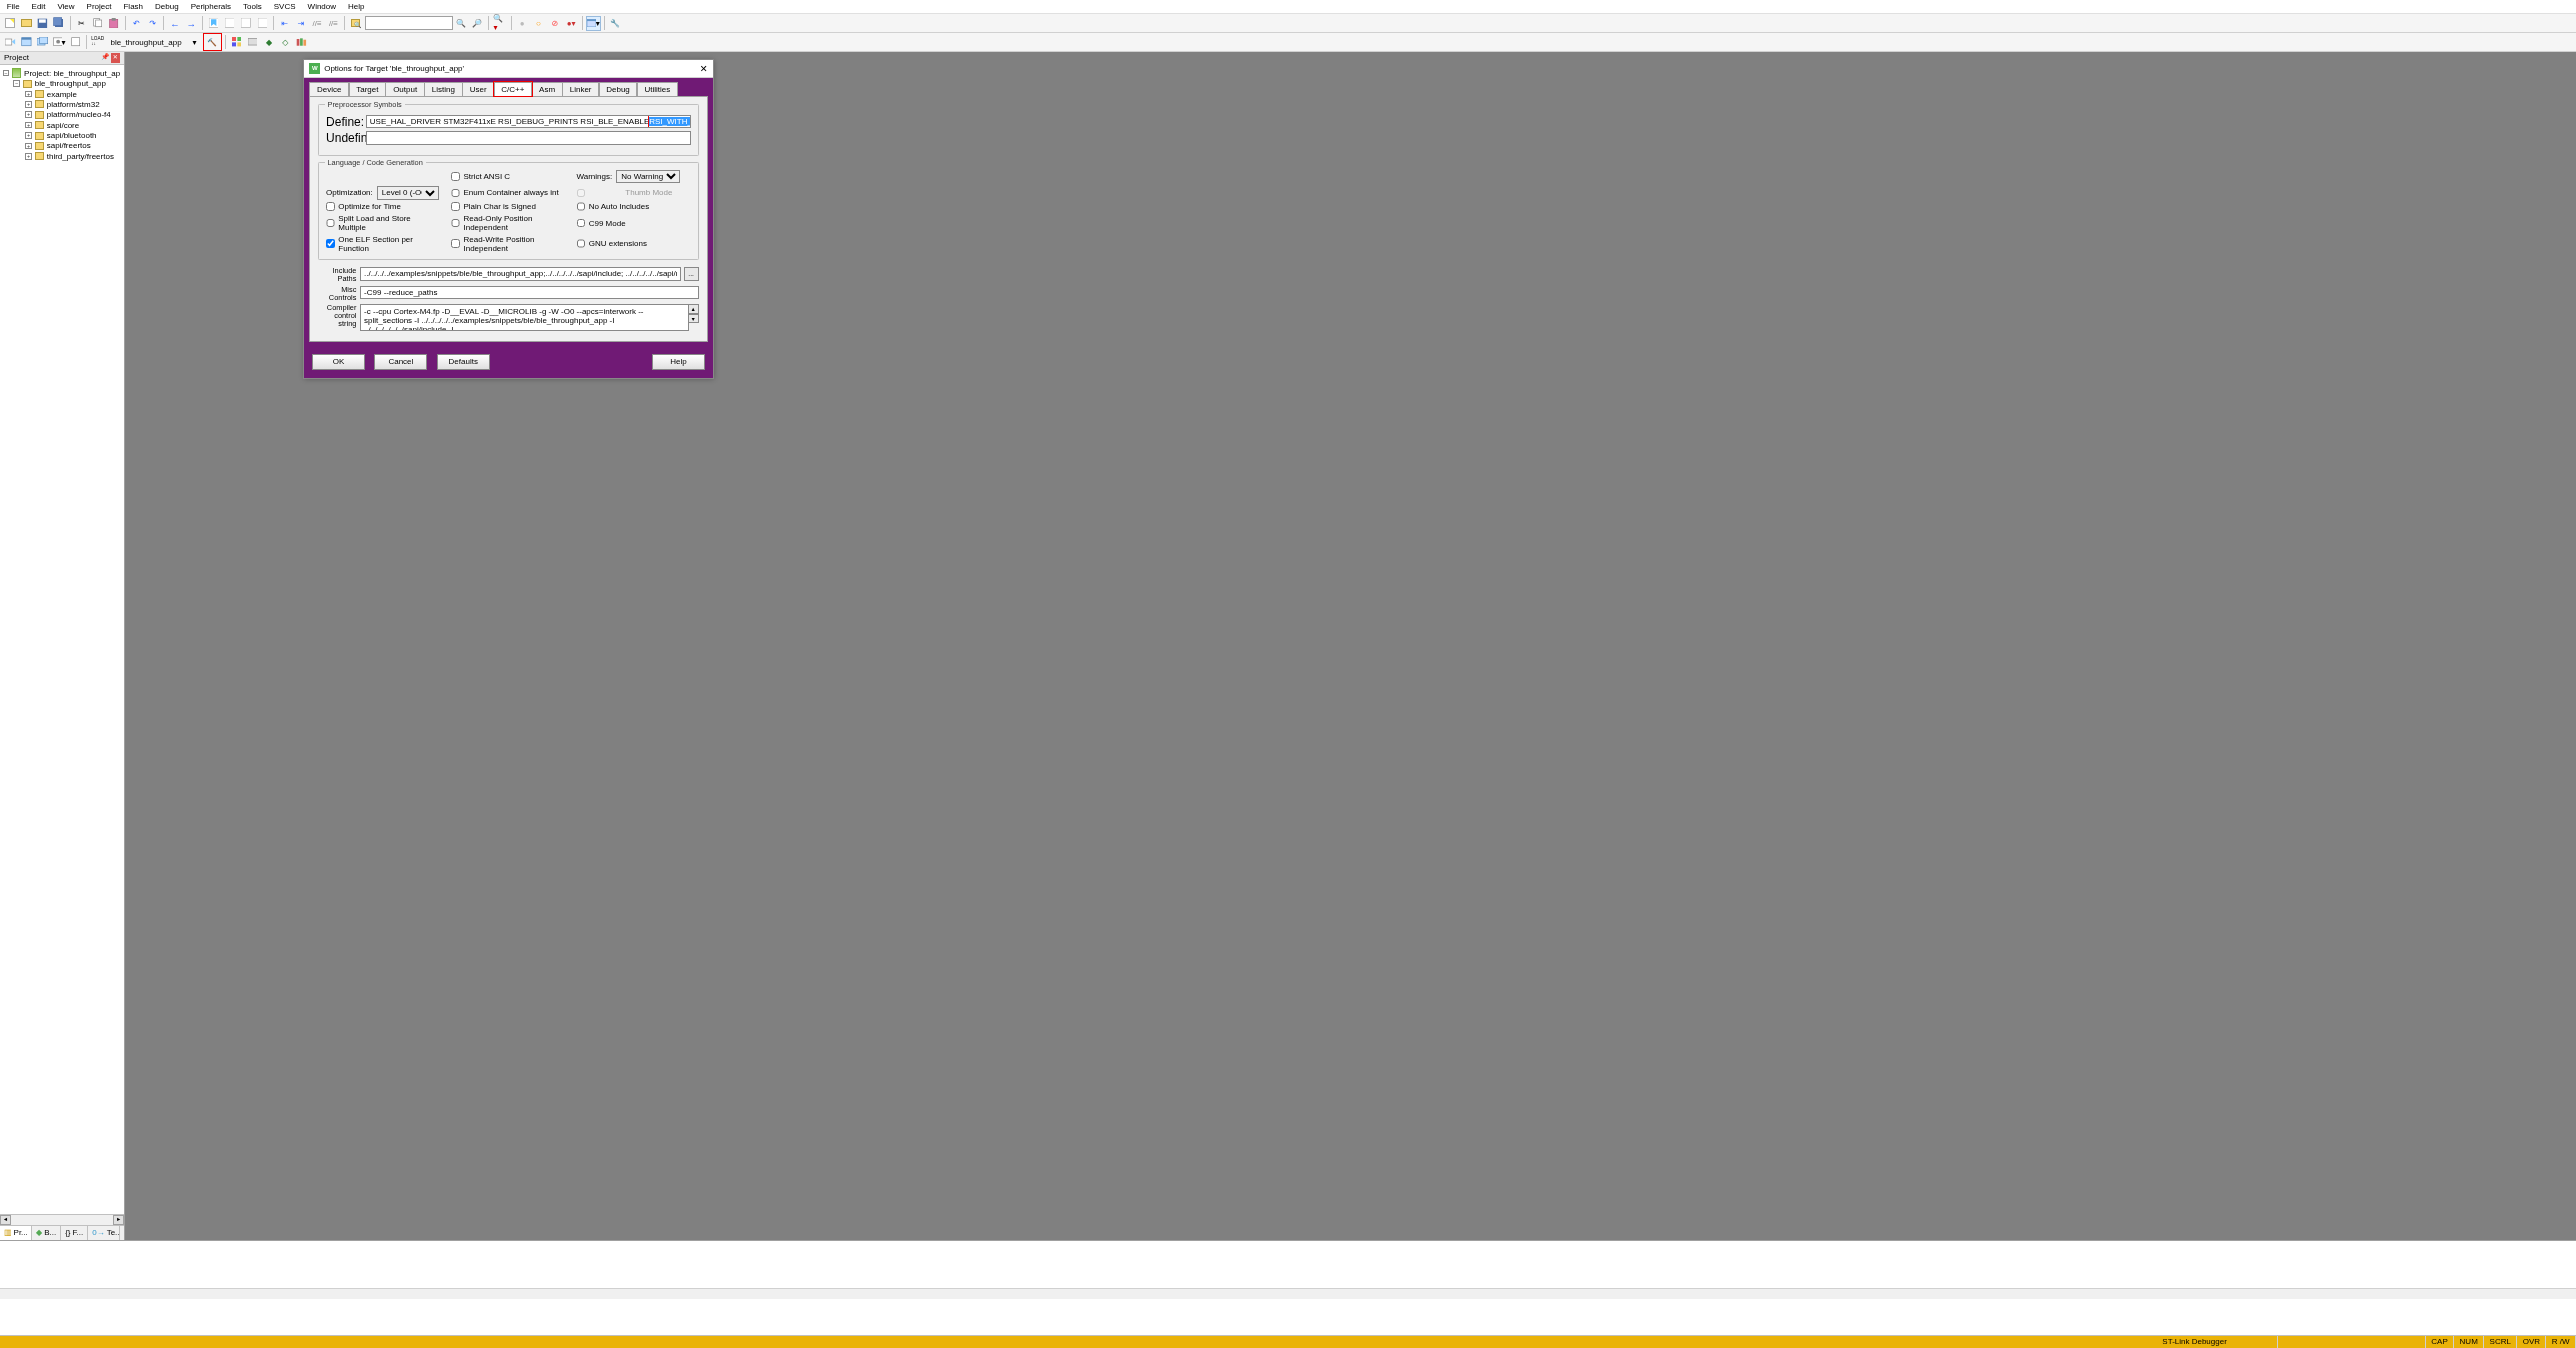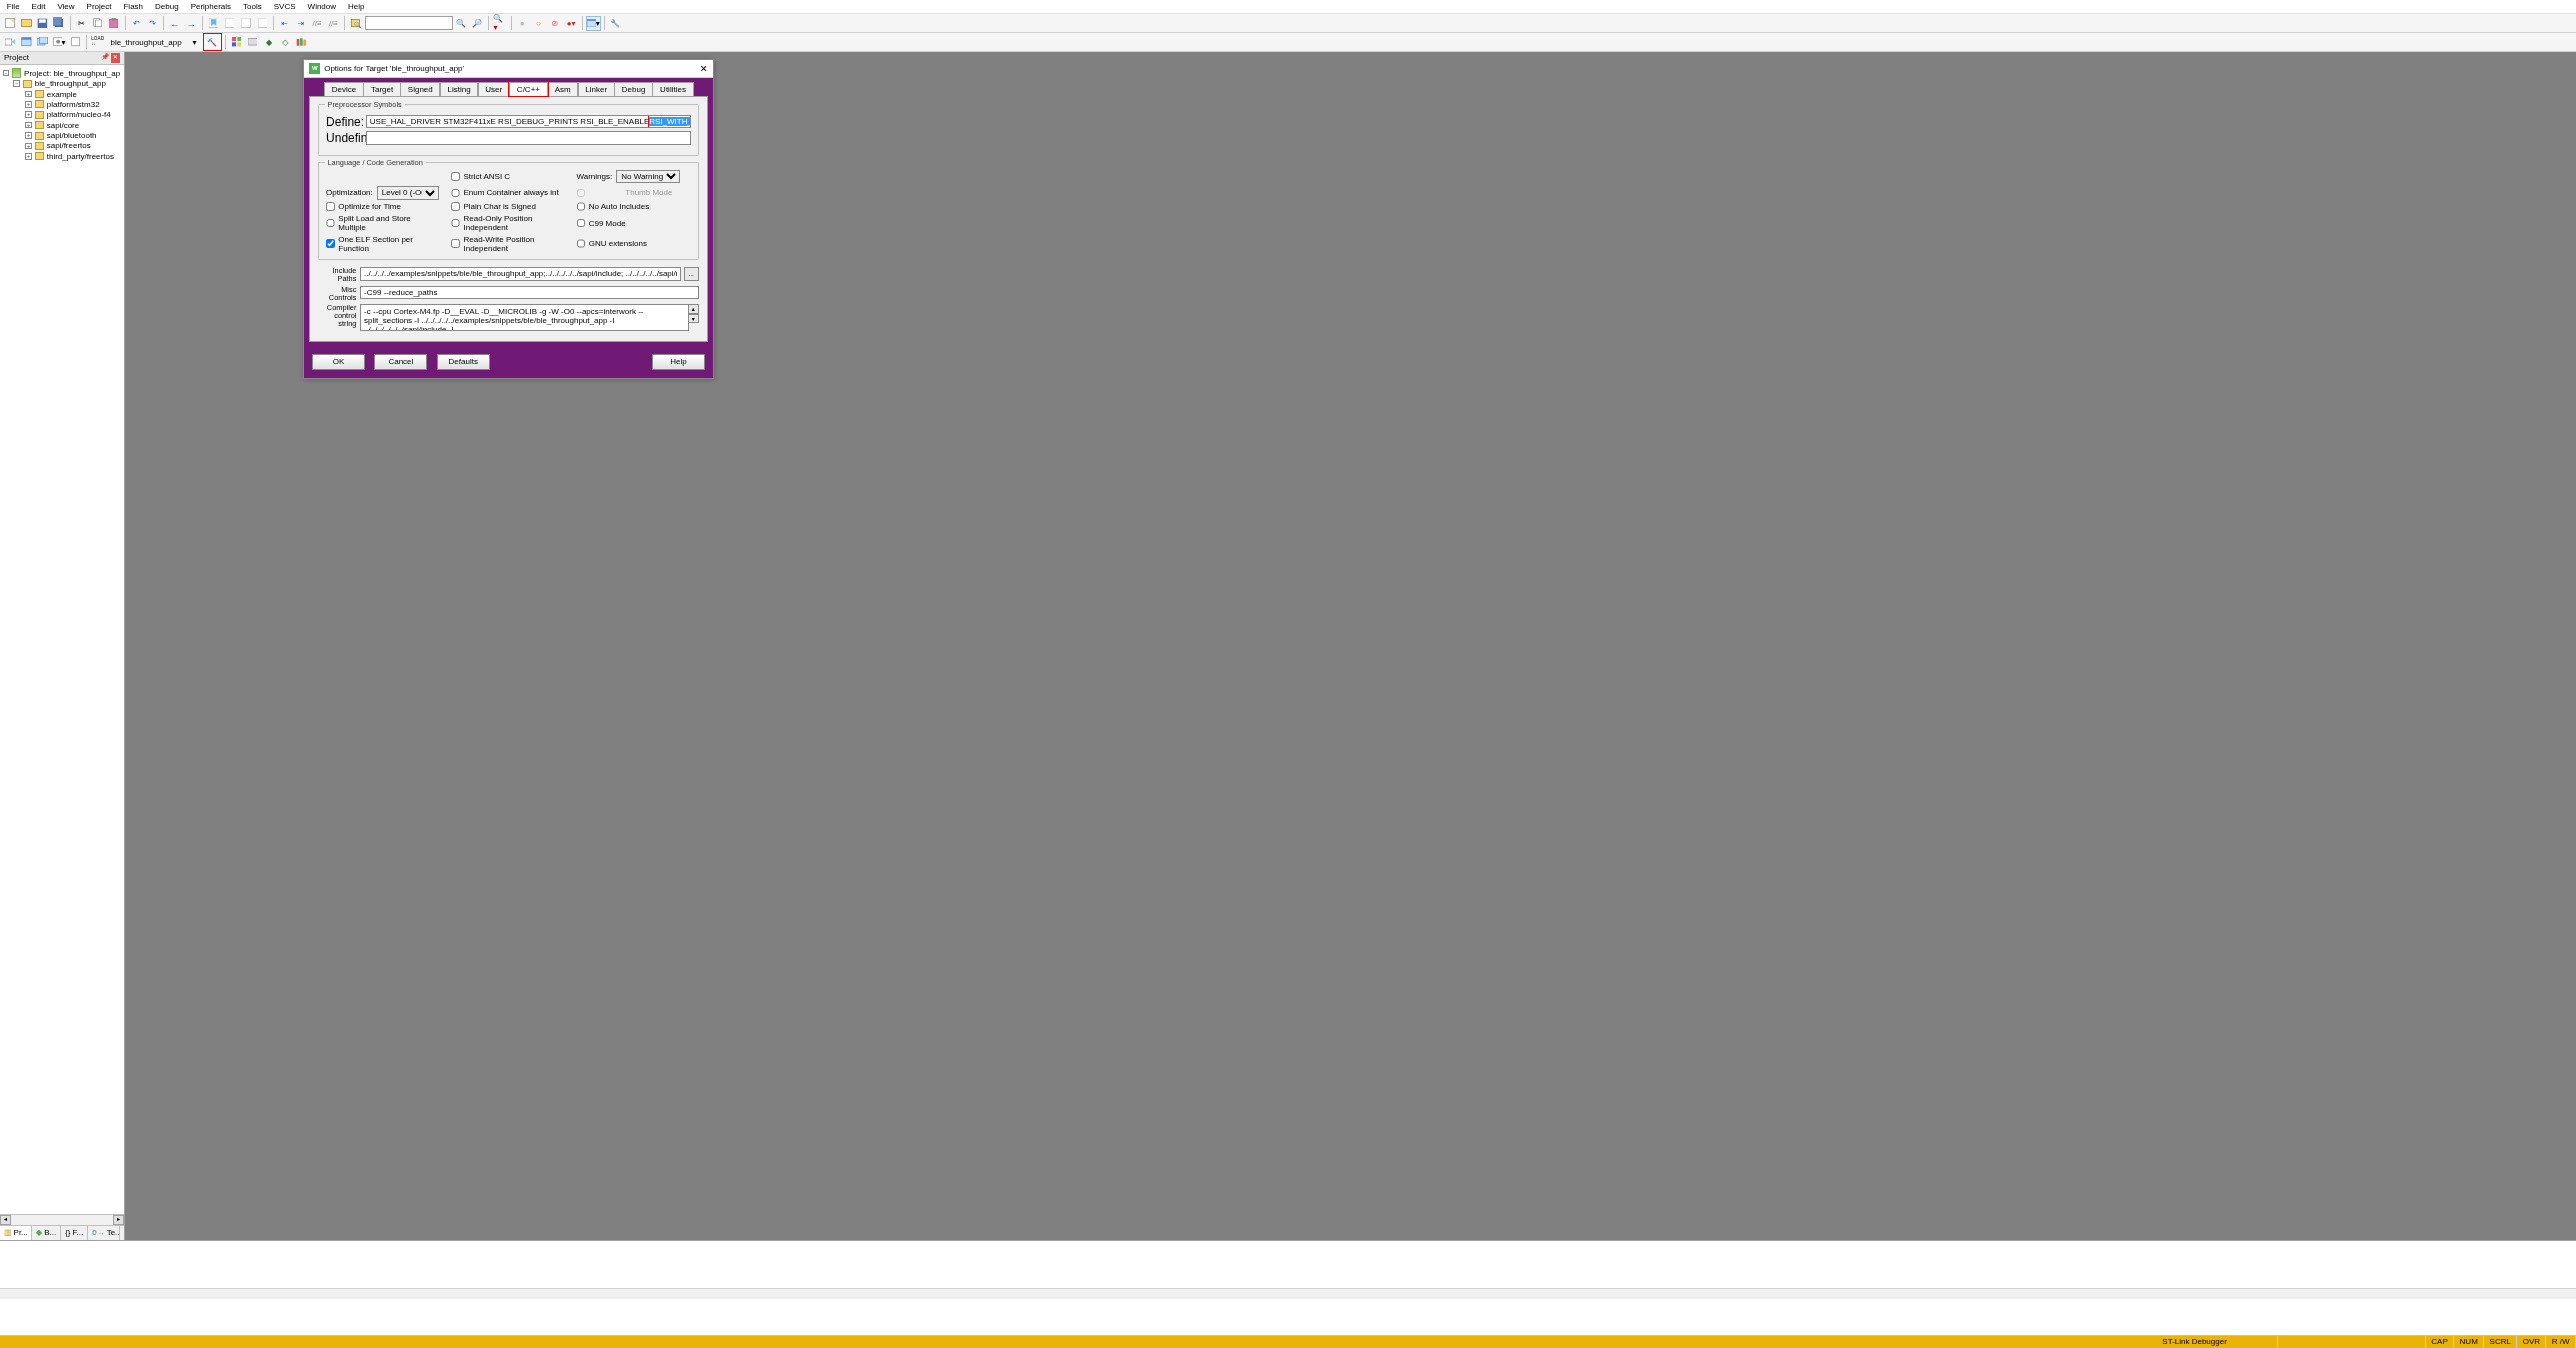--- a/index.html
+++ b/index.html
@@ -44,21 +44,21 @@
 
 
 .workarea { flex: 1; background: #808080; position: relative; }
 
 
 .dialog { position: absolute; left: 178px; top: 6.7px; width: 411px; background: #701a75; border: 0.7px solid #888; box-shadow: 1.3px 1.3px 5.4px rgba(0,0,0,0.3); }
 .dlg-title { background: #fff; padding: 3.4px 5.4px; display: flex; align-items: center; gap: 4px; border-bottom: 0.7px solid #d0d0d0; }
 .dlg-title .ico { width: 10.8px; height: 10.8px; background: #4caf50; color: #fff; font-size: 6px; text-align: center; line-height: 10.8px; font-weight: bold; }
 .dlg-title .close { margin-left: auto; font-size: 9.4px; cursor: default; }
 
-.tabrow { display: flex; padding: 4px 5.4px 0 5.4px; justify-content: center; }
+.tabrow { display: flex; padding: 4px 5.4px 0 5.4px; }
 .dtab { padding: 2px 6.7px; border: 0.7px solid #a0a0a0; border-bottom: none; background: #f0f0f0; margin-right: -0.7px; font-size: 8px; }
 .dtab.active { background: #fff; position: relative; z-index: 2; }
 .dtab.hl { outline: 1.3px solid #e00; outline-offset: -0.7px; }
 
 .tabbody { margin: 0 5.4px 5.4px 5.4px; border: 0.7px solid #a0a0a0; background: #f0f0f0; padding: 6.7px 8px; }
 
 .group { border: 0.7px solid #c0c0c0; border-radius: 1.3px; padding: 6.7px; margin-bottom: 6.7px; position: relative; }
 .group-title { position: absolute; top: -5.4px; left: 5.4px; background: #f0f0f0; padding: 0 2.7px; font-size: 7.4px; color: #333; }
 
 .form-row { display: flex; align-items: center; margin: 2.7px 0; }
@@ -366,21 +366,21 @@
   <div class="workarea">
     <div class="dialog">
       <div class="dlg-title">
         <span class="ico">W</span>
         <span>Options for Target 'ble_throughput_app'</span>
         <span class="close">✕</span>
       </div>
       <div class="tabrow">
         <div class="dtab">Device</div>
         <div class="dtab">Target</div>
-        <div class="dtab">Signed</div>
+        <div class="dtab">Output</div>
         <div class="dtab">Listing</div>
         <div class="dtab">User</div>
         <div class="dtab active hl">C/C++</div>
         <div class="dtab">Asm</div>
         <div class="dtab">Linker</div>
         <div class="dtab">Debug</div>
         <div class="dtab">Utilities</div>
       </div>
       <div class="tabbody">
 

